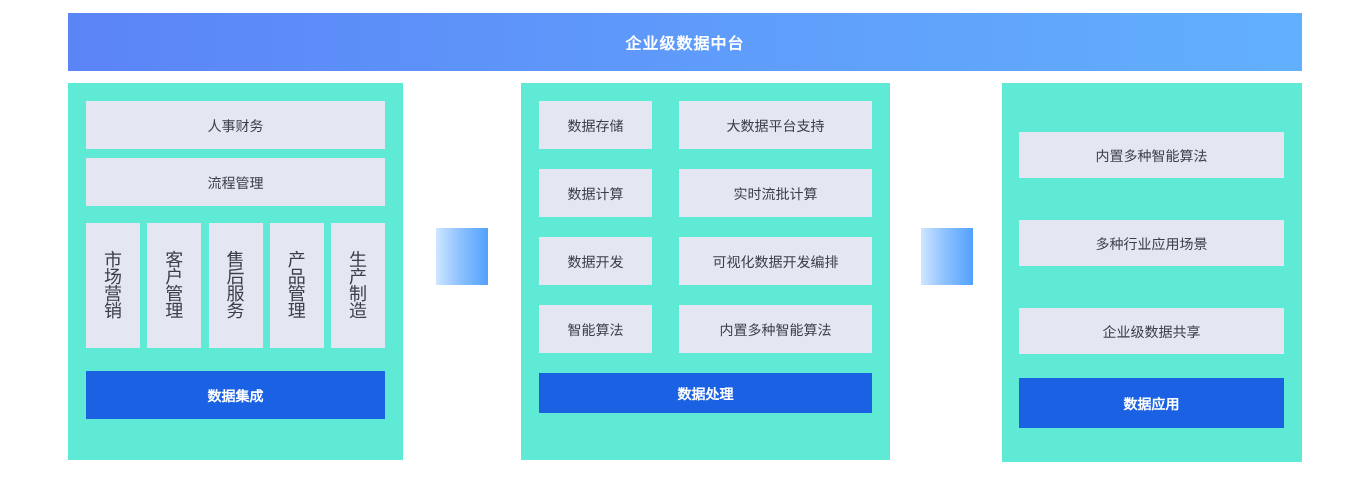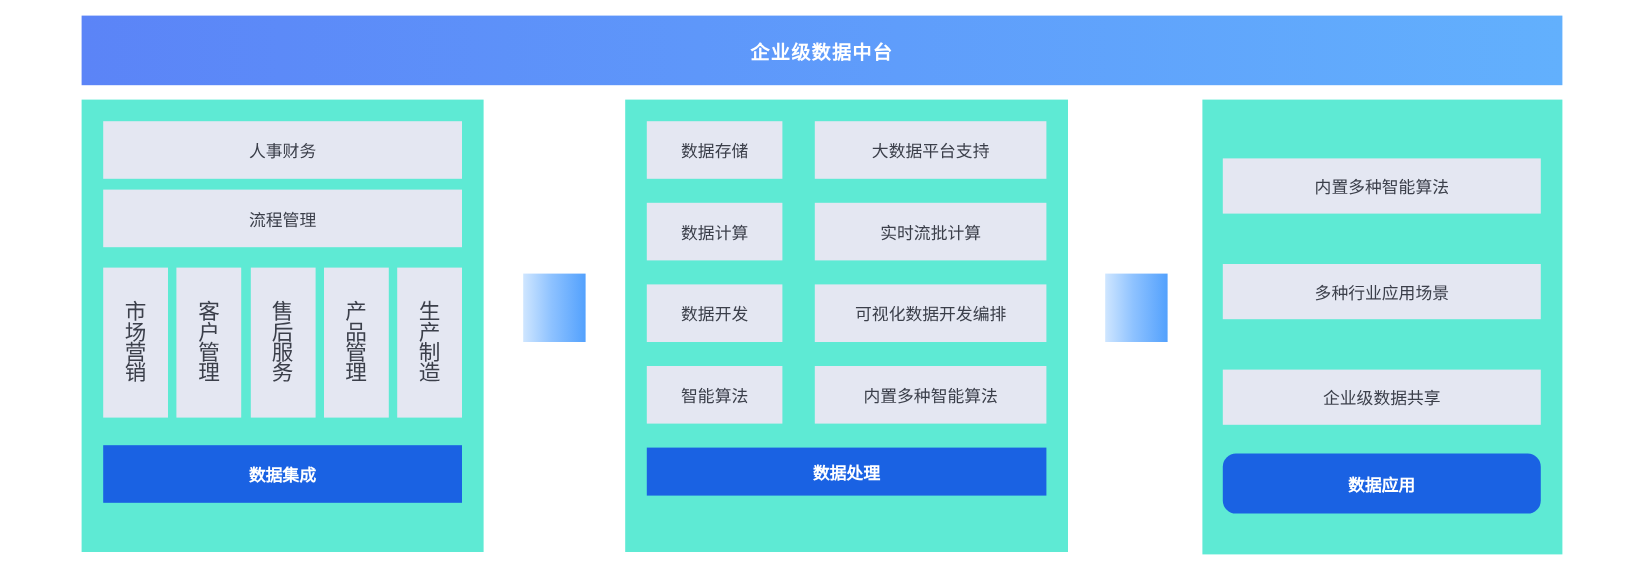--- a/index.html
+++ b/index.html
@@ -154,21 +154,20 @@
   #rp-row-0 { top: 49px; }
   #rp-row-1 { top: 137px; }
   #rp-row-2 { top: 225px; }
 
   #rp-footer {
     position: absolute;
     left: 17px;
     top: 295px;
     width: 265px;
     height: 50px;
-    border-radius: 11px;
   }
 
   
   .connector {
     position: absolute;
     width: 52px;
     height: 57px;
     background: linear-gradient(90deg, #cfe6ff 0%, #8ec2ff 45%, #53a1fd 100%);
   }
   #connector-1 { left: 436px; top: 228px; }

